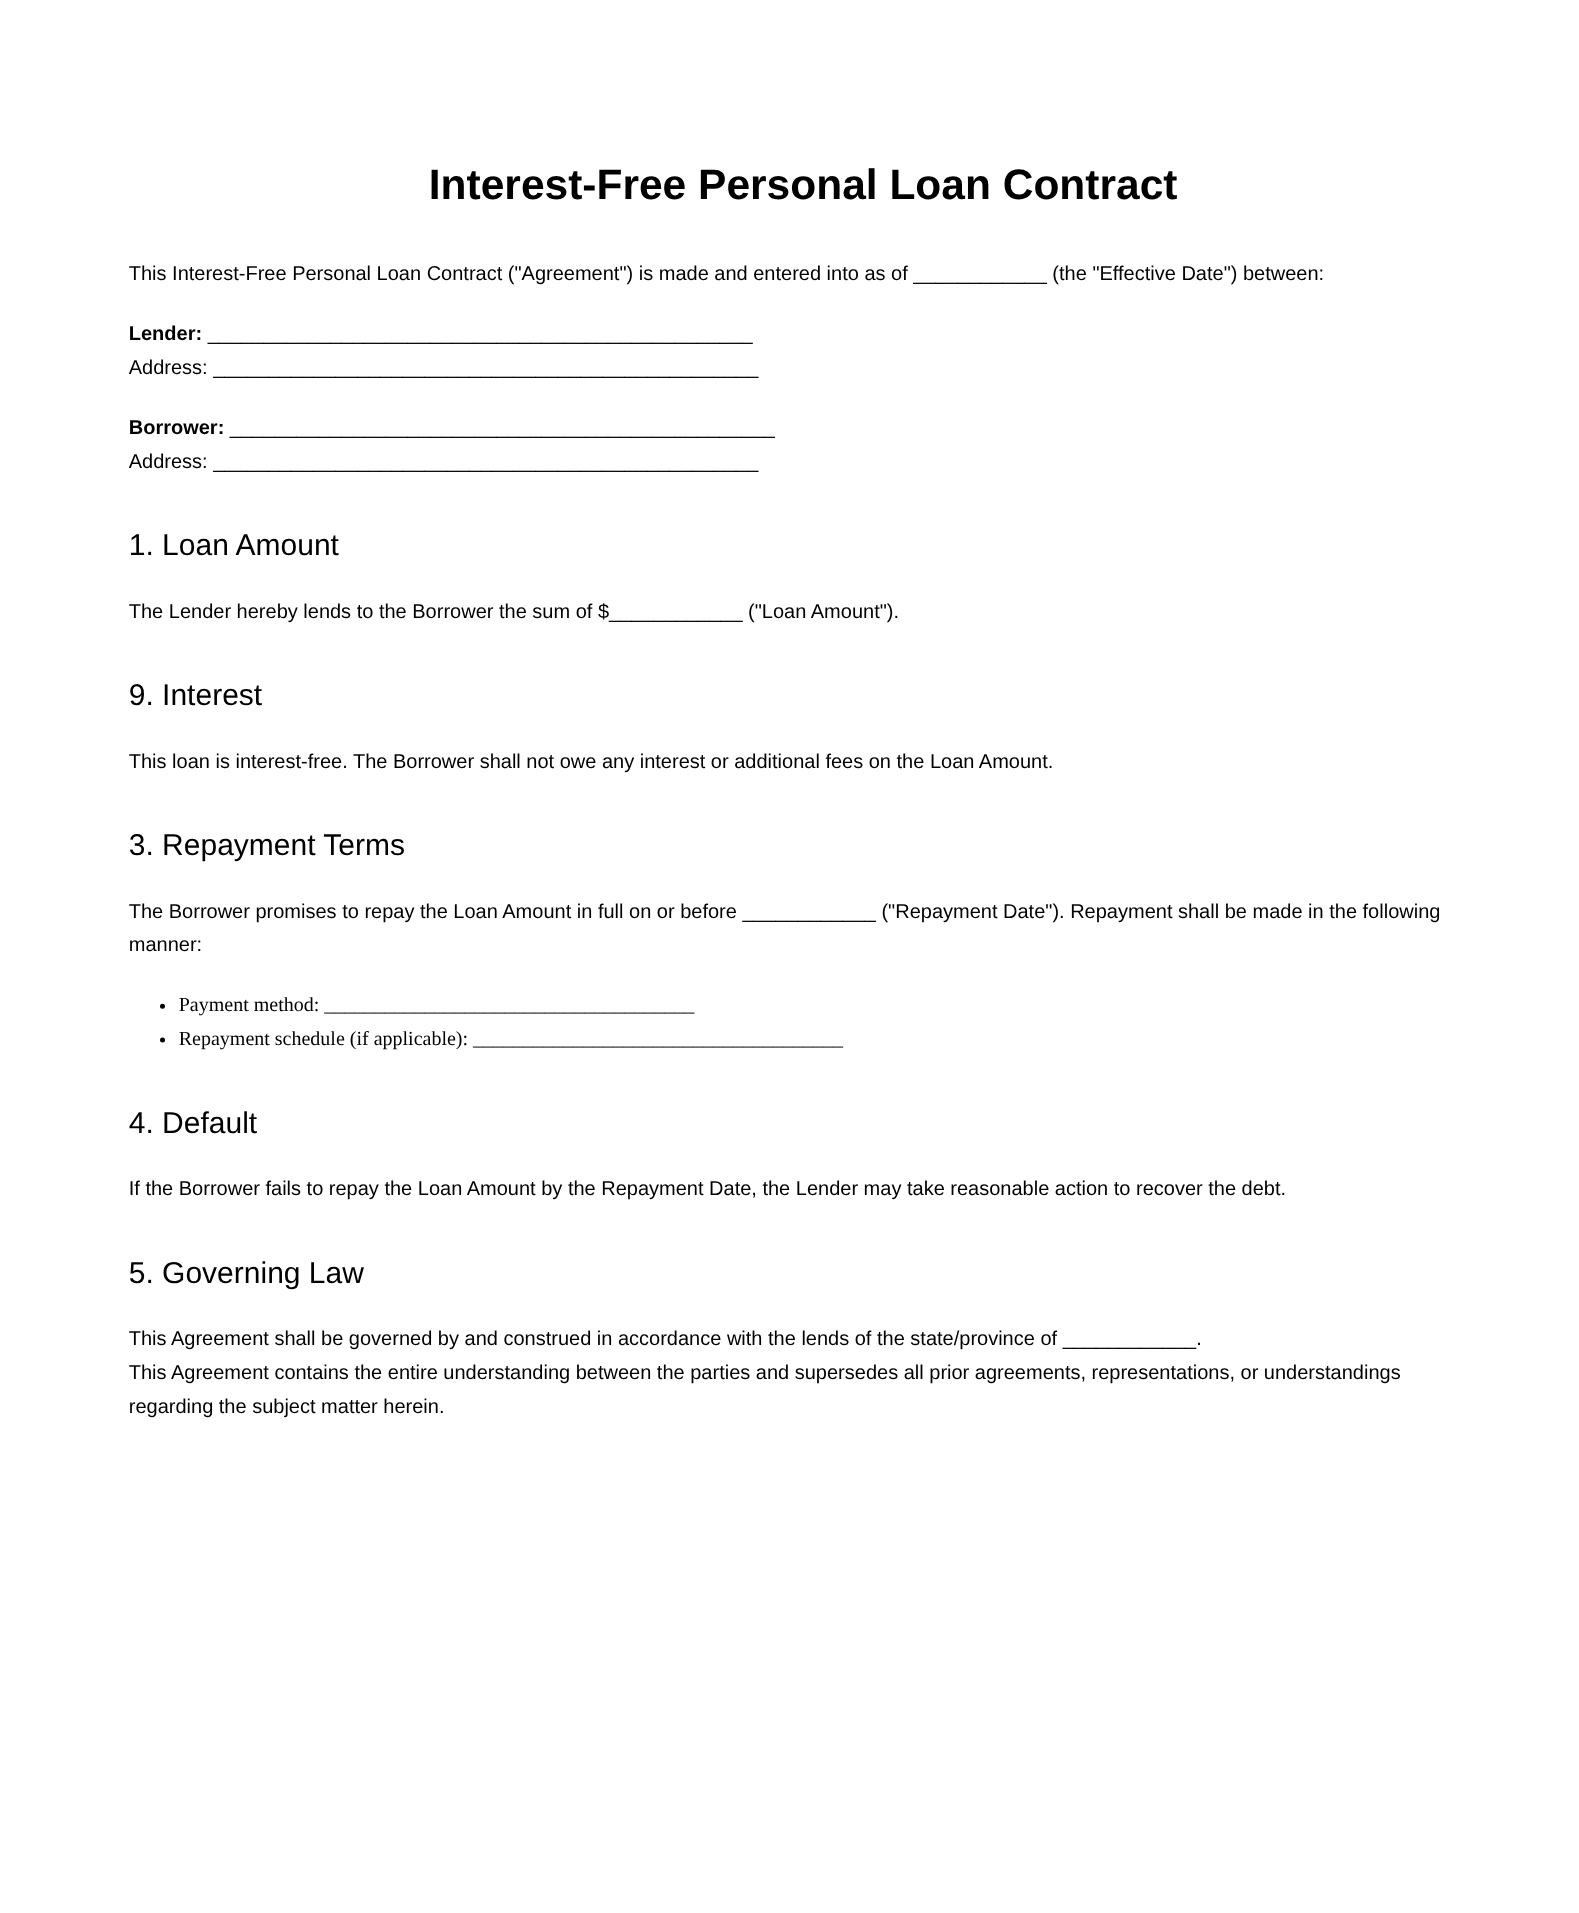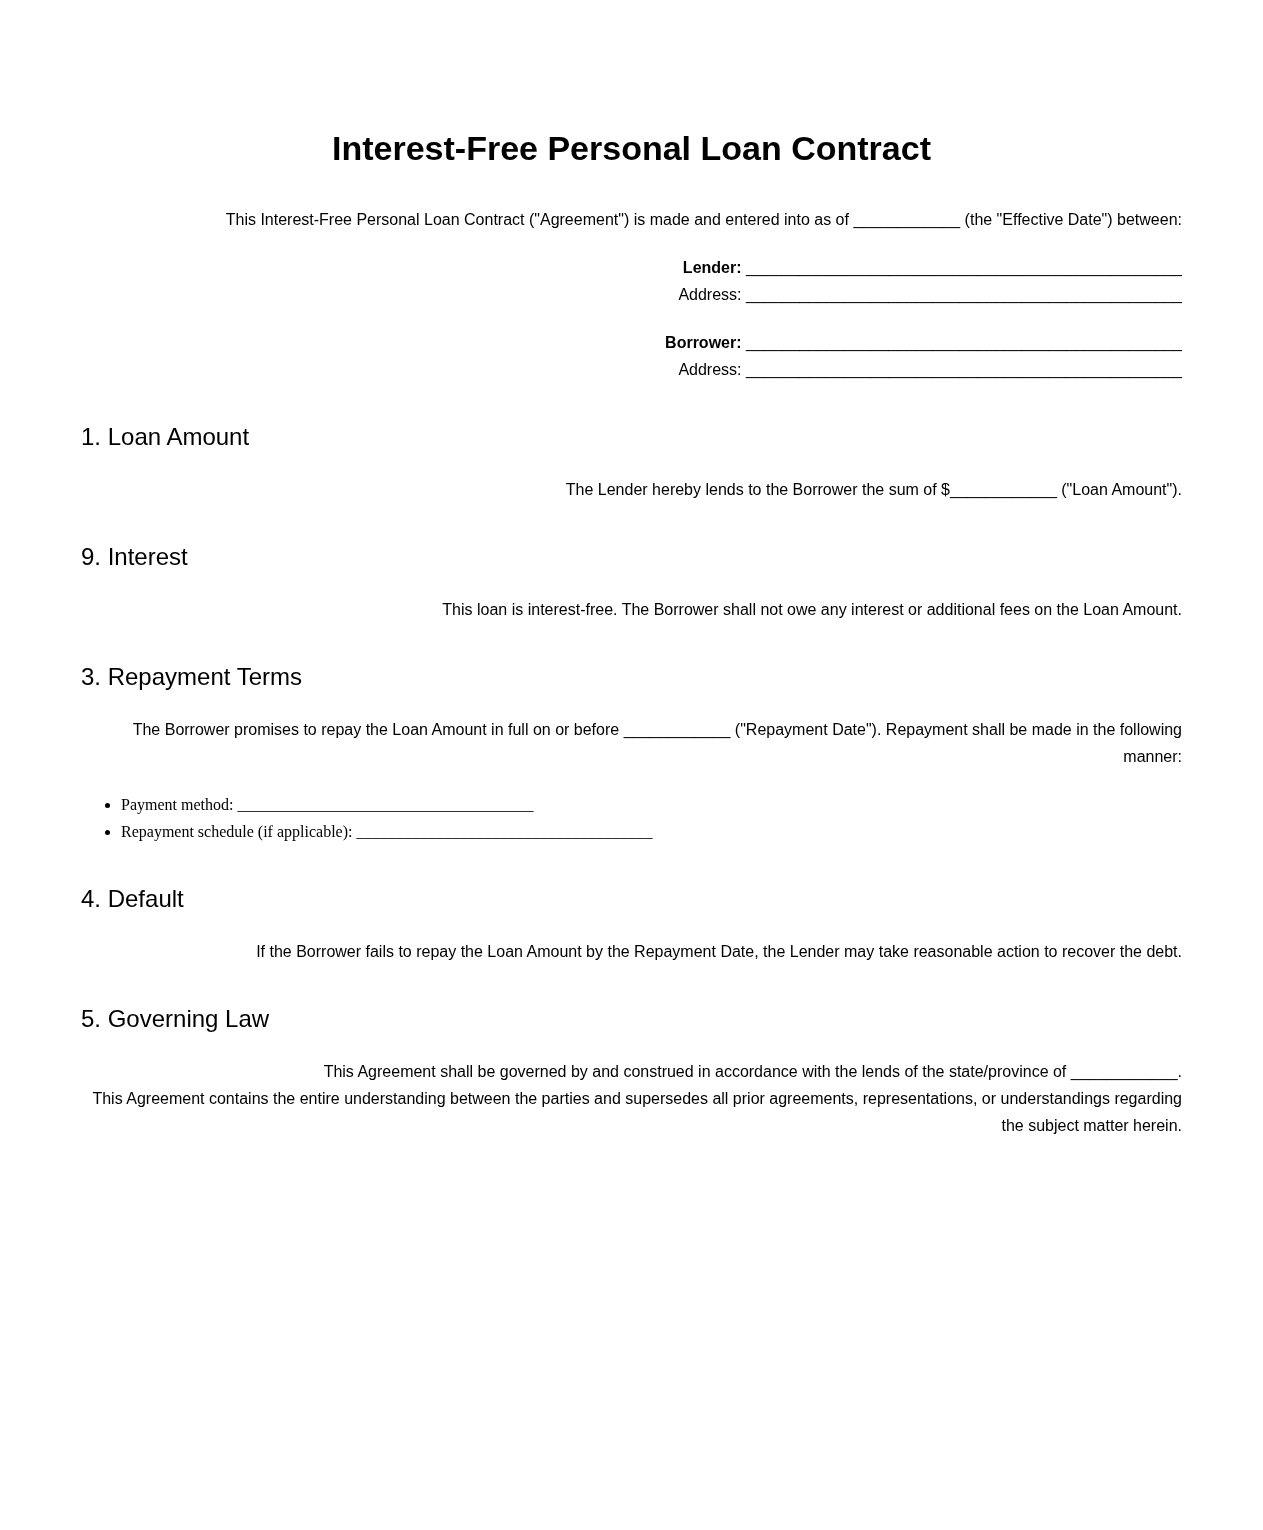--- a/index.html
+++ b/index.html
@@ -9,44 +9,42 @@
     }
     body {
       width: 1263px;
       min-height: 1530px;
       font-family: "Liberation Sans", sans-serif;
       color: #000000;
       font-size: 16px;
       line-height: 27px;
     }
     .page {
-      padding: 108px 81px 0 81px;
+      padding: 108px 81px 0 103px;
       box-sizing: border-box;
       width: 1263px;
     }
     h1 {
       font-size: 34px;
       font-weight: bold;
       text-align: center;
       margin: 20px 0 38px 0;
       line-height: 40px;
     }
     p {
       margin: 0;
-      text-align: right;
     }
     .intro {
       margin-bottom: 21px;
     }
     .party {
       margin-bottom: 21px;
     }
     .party div {
       line-height: 27px;
-      text-align: right;
     }
     .bold-label {
       font-weight: bold;
     }
     h2 {
       font-size: 24px;
       font-weight: normal;
       margin: 39px 0 24px 0;
       line-height: 30px;
     }

